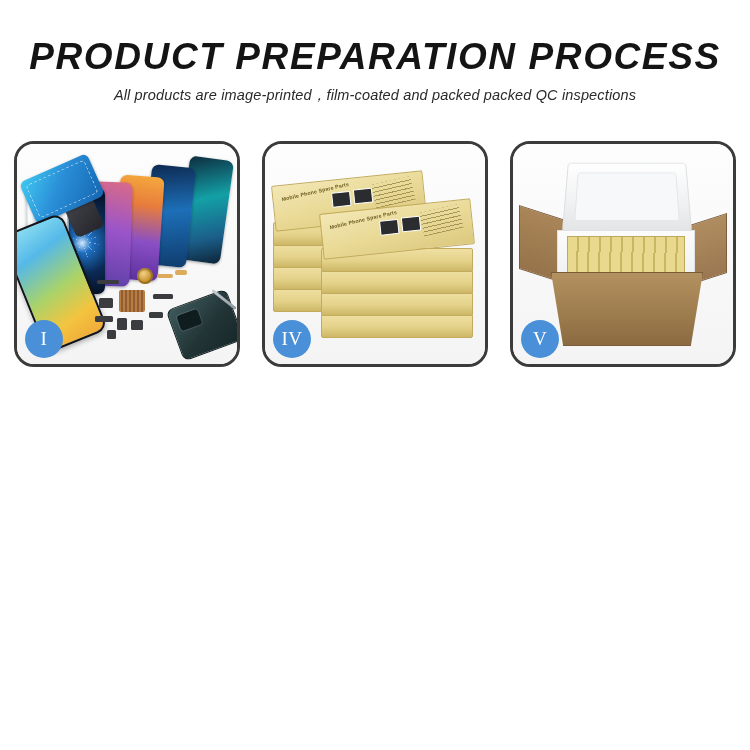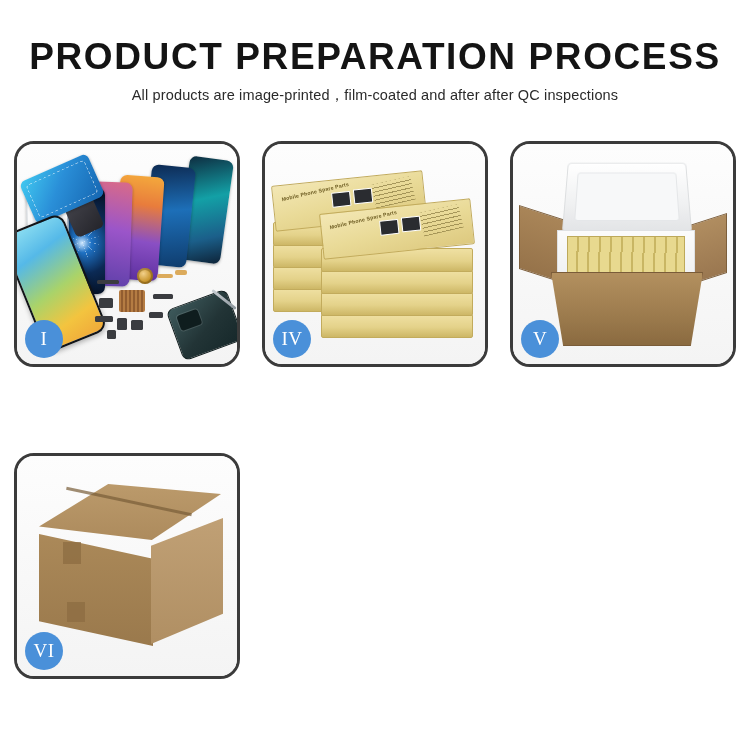--- a/index.html
+++ b/index.html
@@ -21,20 +21,21 @@
     background: #ffffff;
   }
 
   
   .header {
     position: absolute;
     top: 38px;
     left: 0;
     width: 750px;
     text-align: center;
+    font-style: italic;
   }
   .title {
     font-size: 37px;
     font-weight: 700;
     letter-spacing: 1.6px;
     color: #141414;
     line-height: 1.05;
     white-space: nowrap;
   }
   .subtitle {
@@ -359,21 +360,21 @@
     background: rgba(140,108,66,.75);
   }
 </style>
 </head>
 <body>
 
 <div class="page">
 
   <div class="header">
     <div class="title">PRODUCT PREPARATION PROCESS</div>
-    <div class="subtitle">All products are image-printed，film-coated and after after QC inspections</div>
+    <div class="subtitle">All products are image-printed，film-coated and packed packed QC inspections</div>
   </div>
 
   <div class="grid">
 
     <div class="panel">
       <div class="panel-inner">
         <div class="p1-stage">
           <div class="ph a"></div>
           <div class="ph b"></div>
           <div class="ph c"></div>
@@ -440,26 +441,15 @@
         <div class="v-flapL"></div>
         <div class="v-flapR"></div>
         <div class="v-lid"></div>
         <div class="v-foam"></div>
         <div class="v-contents"></div>
         <div class="v-body"></div>
       </div>
       <div class="badge">V</div>
     </div>
 
-    <div class="panel">
-      <div class="panel-inner">
-        <div class="c-top"></div>
-        <div class="c-left"></div>
-        <div class="c-right"></div>
-        <div class="c-seam"></div>
-        <div class="c-tapeA"></div>
-        <div class="c-tapeB"></div>
-      </div>
-      <div class="badge">VI</div>
-    </div>
 
   </div>
 </div>
 
 </body></html>

